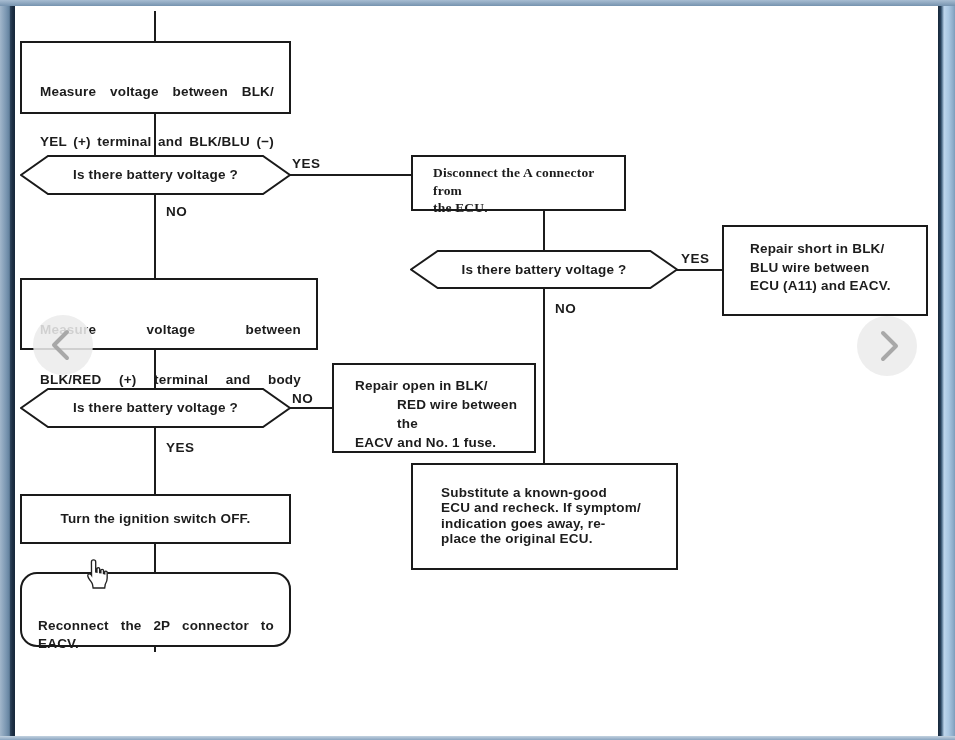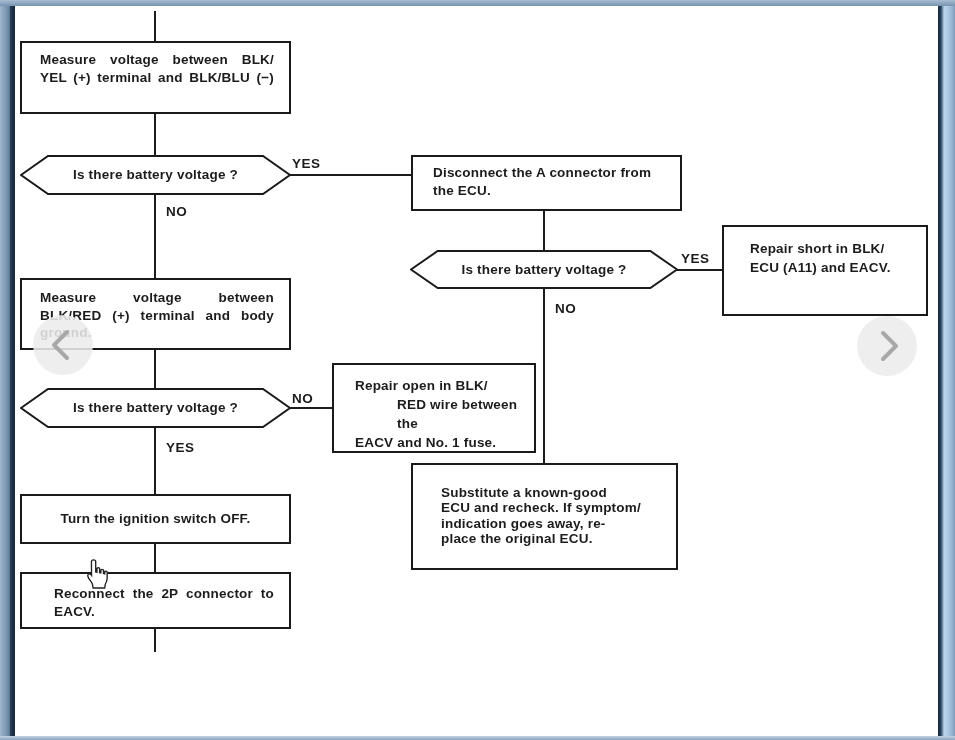--- a/index.html
+++ b/index.html
@@ -16,21 +16,21 @@
     background:linear-gradient(to right,#16273a 0%,#223850 14%,#4a6884 22%,#bdd5ec 36%,#aac7e2 62%,#8fadca 88%,#7e9cba 100%);}
   .frame-top{position:absolute;left:0;top:0;width:955px;height:6px;z-index:6;
     background:linear-gradient(to bottom,#a8bdd2,#7693af);}
   .frame-bottom{position:absolute;left:0;top:736px;width:955px;height:4px;z-index:6;
     background:linear-gradient(to bottom,#c3d2e0,#8aa5c0);}
 
   
   .fbox{position:absolute;background:#fff;border:2px solid #1a1a1a;box-sizing:border-box;z-index:2;}
   .btxt{font-size:13.5px;line-height:17.5px;font-weight:600;letter-spacing:.2px;}
   .btxt-bold{font-size:13.5px;font-weight:700;letter-spacing:.2px;}
-  .jl{text-align:justify;text-align-last:justify;}
+  .jl{text-align:justify;text-align-last:justify;margin-top:32px;}
   .vline,.hline{position:absolute;background:#1c1c1c;z-index:1;}
   .vline{width:2px;}
   .hline{height:2px;}
   .hexwrap{position:absolute;z-index:2;}
   .hexwrap svg{position:absolute;left:0;top:0;width:100%;height:100%;}
   .hexlabel{position:absolute;left:0;top:0;right:0;bottom:0;display:flex;align-items:center;justify-content:center;
     font-size:13.5px;font-weight:700;letter-spacing:.2px;padding-bottom:1px;}
   .branch{position:absolute;font-size:13.5px;font-weight:700;letter-spacing:.5px;z-index:2;}
 
   
@@ -57,47 +57,48 @@
   <div class="vline" style="left:543px;top:210px;height:42px;"></div>
   <div class="hline" style="left:674px;top:269px;width:48px;"></div>
   <div class="vline" style="left:543px;top:288px;height:177px;"></div>
   <div class="hline" style="left:287px;top:407px;width:47px;"></div>
 
   <div class="fbox" style="left:20px;top:41px;width:271px;height:73px;padding:8px 15px 0 18px;">
     <div class="btxt jl">Measure voltage between BLK/</div>
     <div class="btxt jl">YEL (+) terminal and BLK/BLU (−)</div>
   </div>
 
-  <div class="fbox" style="left:411px;top:155px;width:271px;height:56px;padding:7px 20px 0 20px;">
+  <div class="fbox" style="left:411px;top:155px;width:215px;height:56px;padding:7px 20px 0 20px;font-family:Liberation Serif, serif;">
     <div class="btxt">Disconnect the A connector from</div>
     <div class="btxt">the ECU.</div>
   </div>
 
   <div class="fbox" style="left:722px;top:225px;width:206px;height:91px;padding:13px 8px 0 26px;">
     <div class="btxt-bold" style="line-height:18.5px;">Repair short in BLK/</div>
+    <div class="btxt-bold" style="line-height:18.5px;">BLU wire between</div>
     <div class="btxt-bold" style="line-height:18.5px;">ECU (A11) and EACV.</div>
   </div>
 
-  <div class="fbox" style="left:20px;top:278px;width:271px;height:72px;padding:9px 15px 0 18px;">
+  <div class="fbox" style="left:20px;top:278px;width:298px;height:72px;padding:9px 15px 0 18px;">
     <div class="btxt jl">Measure voltage between</div>
     <div class="btxt jl">BLK/RED (+) terminal and body</div>
     <div class="btxt">ground.</div>
   </div>
 
   <div class="fbox" style="left:332px;top:363px;width:204px;height:90px;padding:11px 8px 0 21px;">
     <div class="btxt-bold" style="line-height:19px;">Repair open in BLK/</div>
     <div class="btxt-bold" style="line-height:19px;padding-left:42px;">RED wire between the</div>
     <div class="btxt-bold" style="line-height:19px;">EACV and No. 1 fuse.</div>
   </div>
 
   <div class="fbox" style="left:20px;top:494px;width:271px;height:50px;display:flex;align-items:center;justify-content:center;">
     <div class="btxt">Turn the ignition switch OFF.</div>
   </div>
 
-  <div class="fbox" style="left:20px;top:572px;width:271px;height:57px;padding:11px 15px 0 32px;">
+  <div class="fbox" style="left:20px;top:572px;width:271px;height:75px;padding:11px 15px 0 16px;border-radius:17px;">
     <div class="btxt jl">Reconnect the 2P connector to</div>
     <div class="btxt">EACV.</div>
   </div>
 
   <div class="fbox" style="left:411px;top:463px;width:267px;height:107px;padding:20px 10px 0 28px;">
     <div class="btxt-bold" style="line-height:15.3px;">Substitute a known-good</div>
     <div class="btxt-bold" style="line-height:15.3px;">ECU and recheck. If symptom/</div>
     <div class="btxt-bold" style="line-height:15.3px;">indication goes away, re-</div>
     <div class="btxt-bold" style="line-height:15.3px;">place the original ECU.</div>
   </div>

